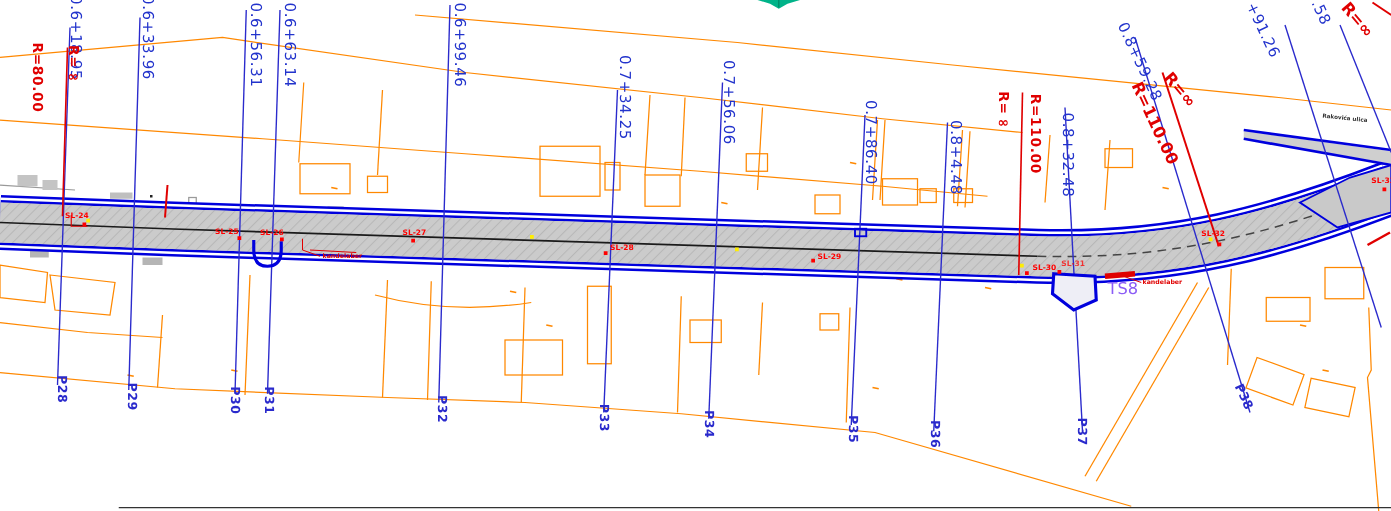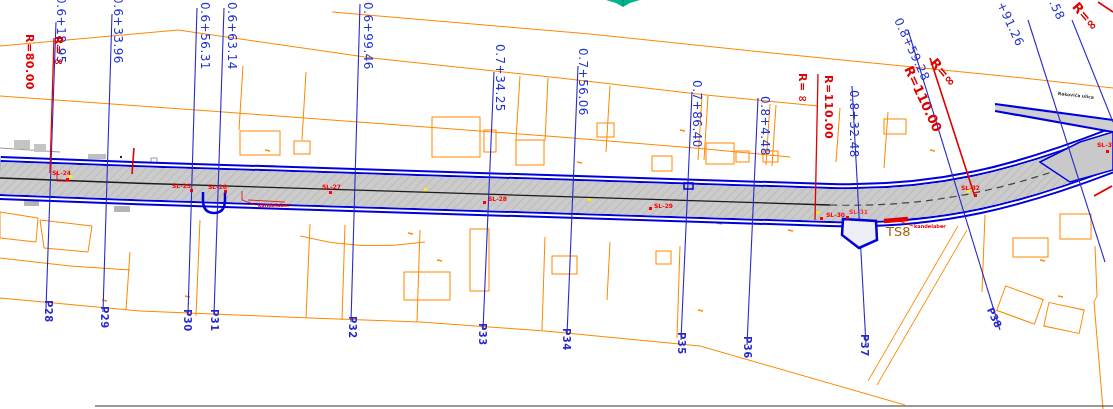--- a/index.html
+++ b/index.html
@@ -7,21 +7,21 @@
           font-family:"DejaVu Sans", "Liberation Sans", sans-serif;}
   .canvas svg{position:absolute;left:0;top:0;}
   .lbl{position:absolute;white-space:nowrap;line-height:1;z-index:5;}
   .ch{writing-mode:vertical-rl;font-size:12px;letter-spacing:.5px;color:#2233cc;}
   .pv{writing-mode:vertical-rl;font-size:10px;font-weight:bold;color:#2a2acc;letter-spacing:.5px;}
   .rv{writing-mode:vertical-rl;font-size:11px;font-weight:600;color:#e00000;letter-spacing:.5px;}
   .rd{font-size:13px;font-weight:600;color:#e00000;transform-origin:0 0;}
   .chd{font-size:12px;letter-spacing:.5px;color:#2233cc;transform-origin:0 0;}
   .pd{font-size:10px;font-weight:bold;color:#2a2acc;transform-origin:0 0;}
   .sl{font-size:6px;font-weight:bold;color:#ff0000;}
-  .ts{font-size:13px;color:#a16207;}
+  .ts{font-size:13px;color:#8b5cf6;}
   .kd{font-size:5px;font-weight:bold;color:#e00000;}
   .st{font-size:4.5px;font-weight:bold;color:#333;transform-origin:0 0;transform:rotate(6deg);}
 </style>
 </head>
 <body>
 
 <div class="canvas">
 
 <svg width="1113" height="409" viewBox="0 0 1113 409">
   <defs>

